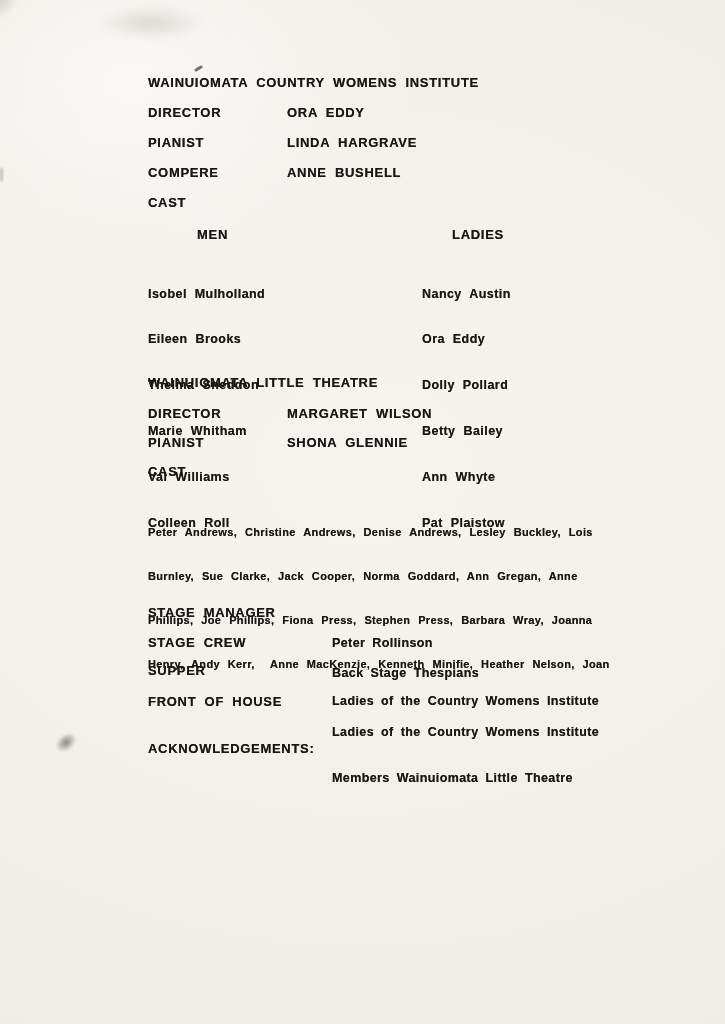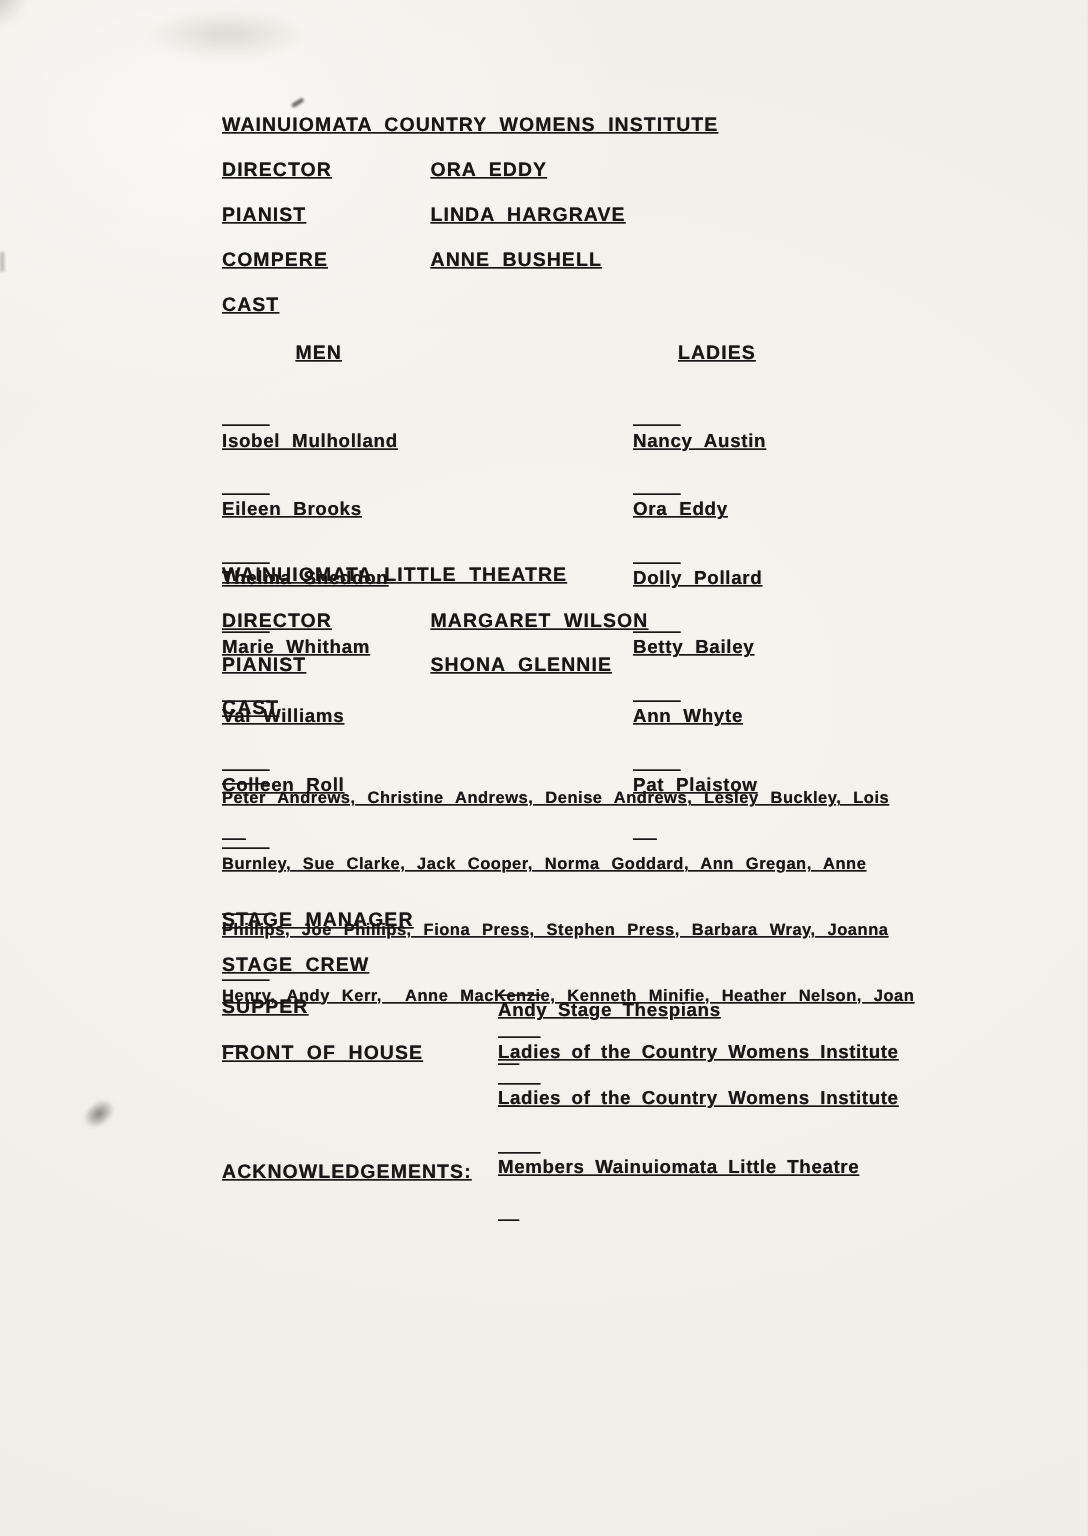--- a/index.html
+++ b/index.html
@@ -25,21 +25,20 @@
     font-family: "Liberation Sans", "DejaVu Sans", sans-serif;
     color: var(--ink);
   }
   .txt {
     position: absolute;
     left: 148px;
     font-weight: 700;
     white-space: pre;
     filter: blur(0.22px);
     text-shadow: 0 0 0.45px rgba(20,20,20,0.75);
-    text-decoration: underline;
   }
   .caps {
     font-size: 13px;
     letter-spacing: 0.7px;
     word-spacing: 4px;
     line-height: 14px;
   }
   .val1 { left: 287px; }
   .val3 { left: 332px; }
   .names {
@@ -147,32 +146,35 @@
   <div class="txt caps" style="top:465px">CAST</div>
 
   <div class="txt para" style="left:148px;top:496px">
     <div>Peter Andrews, Christine Andrews, Denise Andrews, Lesley Buckley, Lois</div>
     <div>Burnley, Sue Clarke, Jack Cooper, Norma Goddard, Ann Gregan, Anne</div>
     <div>Phillips, Joe Phillips, Fiona Press, Stephen Press, Barbara Wray, Joanna</div>
     <div>Henry, Andy Kerr,  Anne MacKenzie, Kenneth Minifie, Heather Nelson, Joan</div>
   </div>
 
   <div class="txt caps" style="top:606px">STAGE MANAGER</div>
+  <div class="txt lines3 val3" style="top:606px">
+    <div>Peter Rollinson</div>
+  </div>
 
   <div class="txt caps" style="top:636px">STAGE CREW</div>
   <div class="txt lines3 val3" style="top:636px">
-    <div>Andy Stage Thespians</div>
+    <div>Back Stage Thespians</div>
   </div>
 
   <div class="txt caps" style="top:664px">SUPPER</div>
   <div class="txt lines3 val3" style="top:664px">
     <div>Ladies of the Country Womens Institute</div>
   </div>
 
   <div class="txt caps" style="top:695px">FRONT OF HOUSE</div>
   <div class="txt lines3 val3" style="top:695px">
     <div>Ladies of the Country Womens Institute</div>
     <div>Members Wainuiomata Little Theatre</div>
   </div>
 
-  <div class="txt caps" style="top:774px">ACKNOWLEDGEMENTS:</div>
+  <div class="txt caps" style="top:742px">ACKNOWLEDGEMENTS:</div>
 
 </div>
 
 </body></html>

